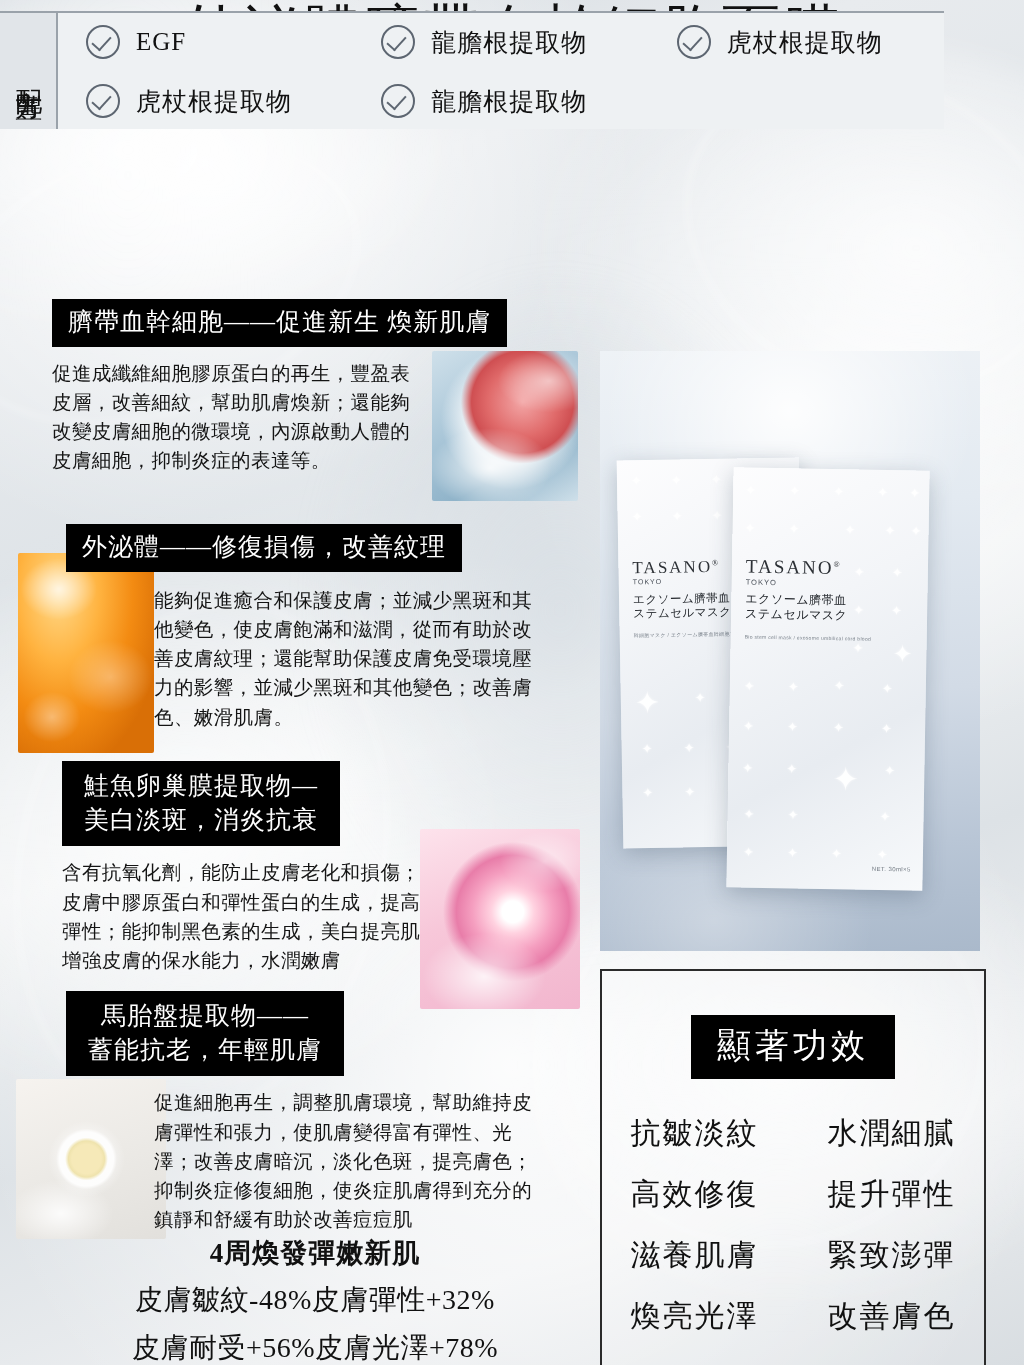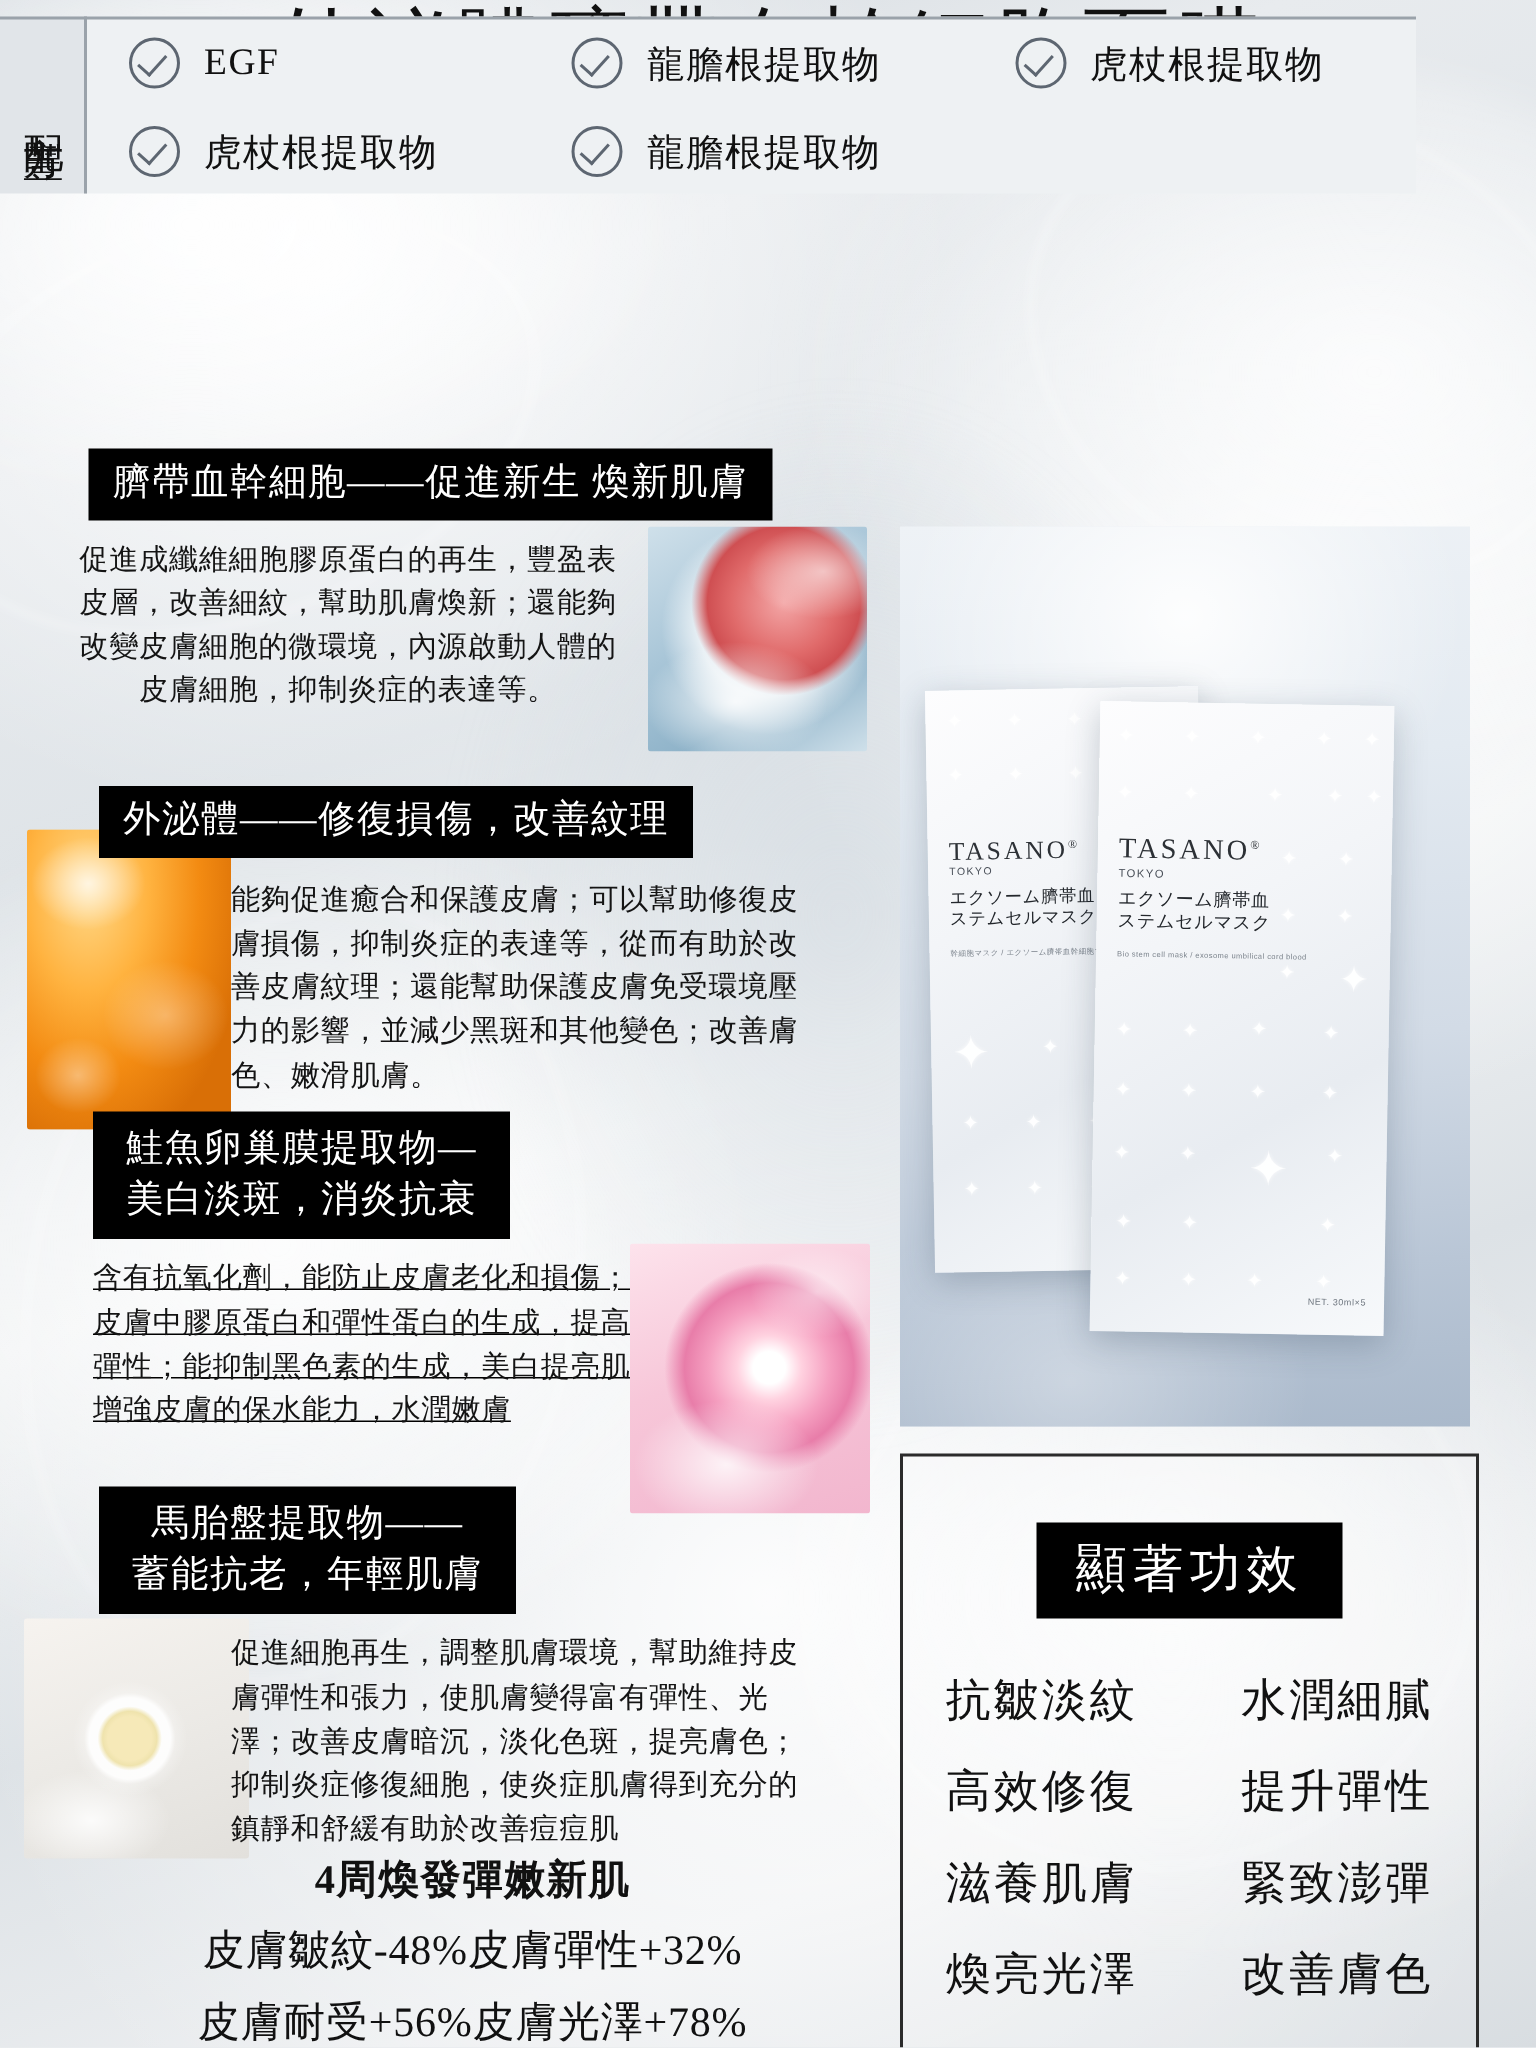--- a/index.html
+++ b/index.html
@@ -99,21 +99,21 @@
     font-family: "Liberation Serif", serif;
     font-size: 19.5px;
     line-height: 1.5;
     color: #141414;
     letter-spacing: 0.4px;
   }
 
   .sec { position: absolute; }
 
   
-  #sec1 { left: 52px; top: 170px; width: 470px; text-align: center; }
+  #sec1 { left: 52px; top: 170px; width: 470px; }
   #sec1 .para { width: 360px; margin-top: 12px; }
 
   .img-box { position: absolute; overflow: hidden; }
 
   
   #img-cell {
     left: 432px; top: 222px; width: 146px; height: 150px;
     background:
       radial-gradient(circle at 62% 34%, #f3a6a6 0%, #e06a6a 26%, #cf4f52 38%, rgba(207,79,82,0) 46%),
       radial-gradient(circle at 55% 45%, rgba(255,255,255,0.75) 0 40%, rgba(255,255,255,0) 62%),
@@ -139,21 +139,21 @@
   }
   #img-honey .glass {
     position: absolute; inset: 0;
     background:
       radial-gradient(ellipse 40% 22% at 30% 18%, rgba(255,255,255,0.75), rgba(255,255,255,0) 70%),
       radial-gradient(ellipse 44% 26% at 68% 62%, rgba(255,255,255,0.35), rgba(255,255,255,0) 70%),
       radial-gradient(ellipse 30% 18% at 25% 82%, rgba(255,255,255,0.4), rgba(255,255,255,0) 70%);
   }
 
   
-  #sec3 { left: 62px; top: 612px; width: 500px; text-decoration: underline; }
+  #sec3 { left: 62px; top: 632px; width: 500px; }
   #sec3 .para { width: 430px; margin-top: 12px; margin-left: 0px; }
   #img-pink {
     left: 420px; top: 700px; width: 160px; height: 180px;
     background:
       radial-gradient(circle at 58% 46%, #ffffff 0 8%, #ffd2e0 16%, #f59fc0 30%, #e87da9 42%, rgba(232,125,169,0) 52%),
       linear-gradient(160deg, #fde3ec 0%, #f7c7d9 45%, #f2b6ce 100%);
     border-radius: 2px;
   }
   #img-pink .glass {
     position: absolute; inset: 0;
@@ -393,21 +393,21 @@
     </div>
     <div class="img-box" id="img-cell">
       <div class="glass"></div>
     </div>
 
     <div class="img-box" id="img-honey">
       <div class="glass"></div>
     </div>
     <div class="sec" id="sec2">
       <div class="blackbar">外泌體——修復損傷，改善紋理</div>
-      <div class="para">能夠促進癒合和保護皮膚；可以幫助修復皮膚損傷，抑制炎症的表達等，從而有助於改善皮膚紋理；還能幫助保護皮膚免受環境壓力的影響，並減少黑斑和其他變色；改善膚色、嫩滑肌膚。</div>
+      <div class="para">能夠促進癒合和保護皮膚；並減少黑斑和其他變色，使皮膚飽滿和滋潤，從而有助於改善皮膚紋理；還能幫助保護皮膚免受環境壓力的影響，並減少黑斑和其他變色；改善膚色、嫩滑肌膚。</div>
     </div>
 
     <div class="sec" id="sec3">
       <div class="blackbar two">
         <div>鮭魚卵巢膜提取物—</div>
         <div>美白淡斑，消炎抗衰</div>
       </div>
       <div class="para">含有抗氧化劑，能防止皮膚老化和損傷；能促進皮膚中膠原蛋白和彈性蛋白的生成，提高皮膚的彈性；能抑制黑色素的生成，美白提亮肌膚；能增強皮膚的保水能力，水潤嫩膚</div>
     </div>
     <div class="img-box" id="img-pink">

